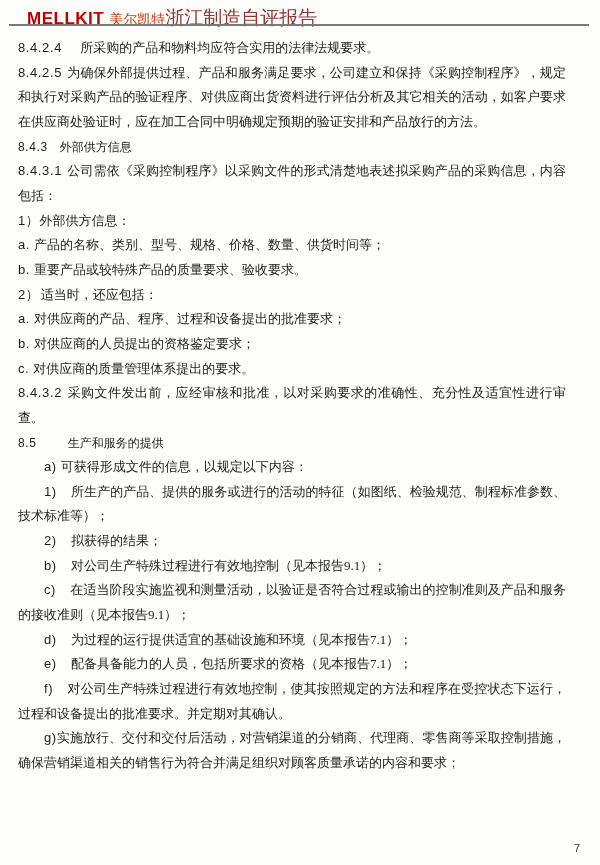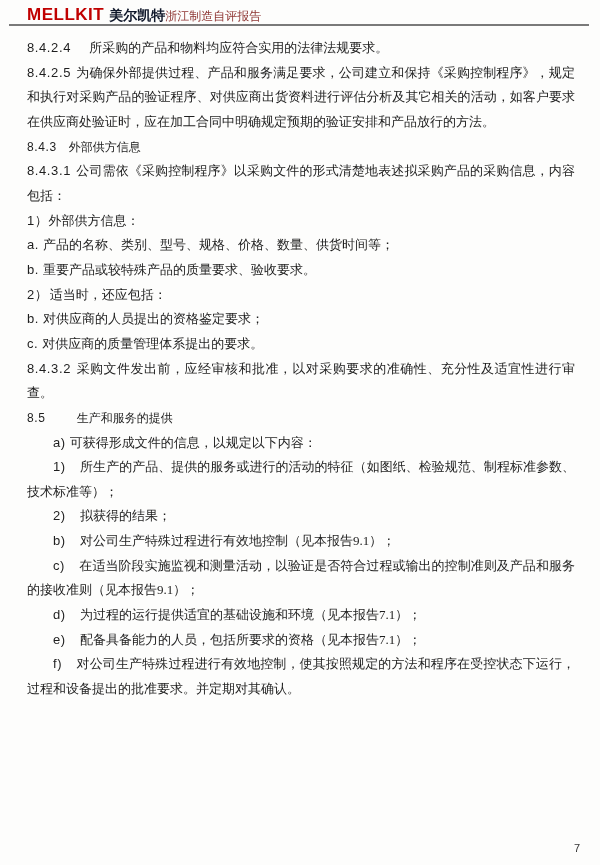--- a/index.html
+++ b/index.html
@@ -13,27 +13,27 @@
   }
   .doc-header{
     position:absolute;left:27px;top:5px;right:11px;
     white-space:nowrap;
   }
   .brand{
     font-family:"Liberation Sans",sans-serif;
     font-size:17px;font-weight:bold;letter-spacing:0.5px;
   }
   .hdr-company{font-size:14px;margin-left:5px;}
-  .hdr-title{font-size:12px;}
+  .hdr-title{font-size:19px;}
   .header-rule{
     position:absolute;left:9px;right:11px;top:24px;height:2px;
     background:#7a7a7a;
   }
   .content{
-    position:absolute;left:27px;top:36px;width:548px;
+    position:absolute;left:18px;top:36px;width:548px;
     font-size:13px;line-height:24.65px;text-align:justify;
   }
   p.para{margin:0;padding:0;}
   p.para .num{
     font-family:"Liberation Sans",sans-serif;
     letter-spacing:0.6px;
   }
   p.para.heading{font-weight:normal;font-size:12px;}
   p.para.indent{text-indent:2em;}
   .page-number{
@@ -41,41 +41,42 @@
     font-family:"Liberation Sans",sans-serif;
     font-size:11px;color:#333;
   }
 </style>
 </head>
 <body>
 
 <div class="page">
 
   <div class="doc-header">
-    <span class="brand" style="color: rgb(192, 0, 0);">MELLKIT</span><span class="hdr-company" style="color: #0f172a; font-weight: bold;">美尔凯特</span><span class="hdr-title" style="color: rgb(142, 53, 50);">浙江制造自评报告</span>
+    <span class="brand" style="color: rgb(192, 0, 0);">MELLKIT</span><span class="hdr-company" style="color: #c2410c;">美尔凯特</span><span class="hdr-title" style="color: rgb(142, 53, 50);">浙江制造自评报告</span>
   </div>
   <div class="header-rule"></div>
 
   <div class="content">
   <p class="para"><span class="num" style="margin-right: 1.4em;">8.4.2.4</span><span class="txt">所采购的产品和物料均应符合实用的法律法规要求。</span></p>
 
   <p class="para"><span class="num" style="margin-right: 0.4em;">8.4.2.5</span><span class="txt">为确保外部提供过程、产品和服务满足要求，公司建立和保持《采购控制程序》，规定和执行对采购产品的验证程序、对供应商出货资料进行评估分析及其它相关的活动，如客户要求在供应商处验证时，应在加工合同中明确规定预期的验证安排和产品放行的方法。</span></p>
 
   <p class="para heading"><span class="num" style="margin-right: 1em;">8.4.3</span><span class="txt">外部供方信息</span></p>
 
   <p class="para"><span class="num" style="margin-right: 0.4em;">8.4.3.1</span><span class="txt">公司需依《采购控制程序》以采购文件的形式清楚地表述拟采购产品的采购信息，内容包括：</span></p>
 
   <p class="para"><span class="num" style="margin-right: 0em;">1）</span><span class="txt">外部供方信息：</span></p>
 
   <p class="para"><span class="num" style="margin-right: 0.3em;">a.</span><span class="txt">产品的名称、类别、型号、规格、价格、数量、供货时间等；</span></p>
 
   <p class="para"><span class="num" style="margin-right: 0.3em;">b.</span><span class="txt">重要产品或较特殊产品的质量要求、验收要求。</span></p>
 
   <p class="para"><span class="num" style="margin-right: 0.1em;">2）</span><span class="txt">适当时，还应包括：</span></p>
 
+  <p class="para"><span class="num" style="margin-right: 0.3em;">a.</span><span class="txt">对供应商的产品、程序、过程和设备提出的批准要求；</span></p>
 
   <p class="para"><span class="num" style="margin-right: 0.3em;">b.</span><span class="txt">对供应商的人员提出的资格鉴定要求；</span></p>
 
   <p class="para"><span class="num" style="margin-right: 0.3em;">c.</span><span class="txt">对供应商的质量管理体系提出的要求。</span></p>
 
   <p class="para"><span class="num" style="margin-right: 0.4em;">8.4.3.2</span><span class="txt">采购文件发出前，应经审核和批准，以对采购要求的准确性、充分性及适宜性进行审查。</span></p>
 
   <p class="para heading"><span class="num" style="margin-right: 2.6em;">8.5</span><span class="txt">生产和服务的提供</span></p>
 
 
@@ -89,17 +90,18 @@
   <p class="para indent"><span class="num" style="margin-right: 1.1em;">b)</span><span class="txt">对公司生产特殊过程进行有效地控制（见本报告9.1）；</span></p>
 
   <p class="para indent"><span class="num" style="margin-right: 1.1em;">c)</span><span class="txt">在适当阶段实施监视和测量活动，以验证是否符合过程或输出的控制准则及产品和服务的接收准则（见本报告9.1）；</span></p>
 
   <p class="para indent"><span class="num" style="margin-right: 1.1em;">d)</span><span class="txt">为过程的运行提供适宜的基础设施和环境（见本报告7.1）；</span></p>
 
   <p class="para indent"><span class="num" style="margin-right: 1.1em;">e)</span><span class="txt">配备具备能力的人员，包括所要求的资格（见本报告7.1）；</span></p>
 
   <p class="para indent"><span class="num" style="margin-right: 1.1em;">f)</span><span class="txt">对公司生产特殊过程进行有效地控制，使其按照规定的方法和程序在受控状态下运行，过程和设备提出的批准要求。并定期对其确认。</span></p>
 
+  <p class="para indent"><span class="num" style="margin-right: 0em;">g)</span><span class="txt">实施放行、交付和交付后活动，对营销渠道的分销商、代理商、零售商等采取控制措施，确保营销渠道相关的销售行为符合并满足组织对顾客质量承诺的内容和要求；</span></p>
 </div>
 
   <span class="page-number">7</span>
 
 </div>
 
 </body></html>

